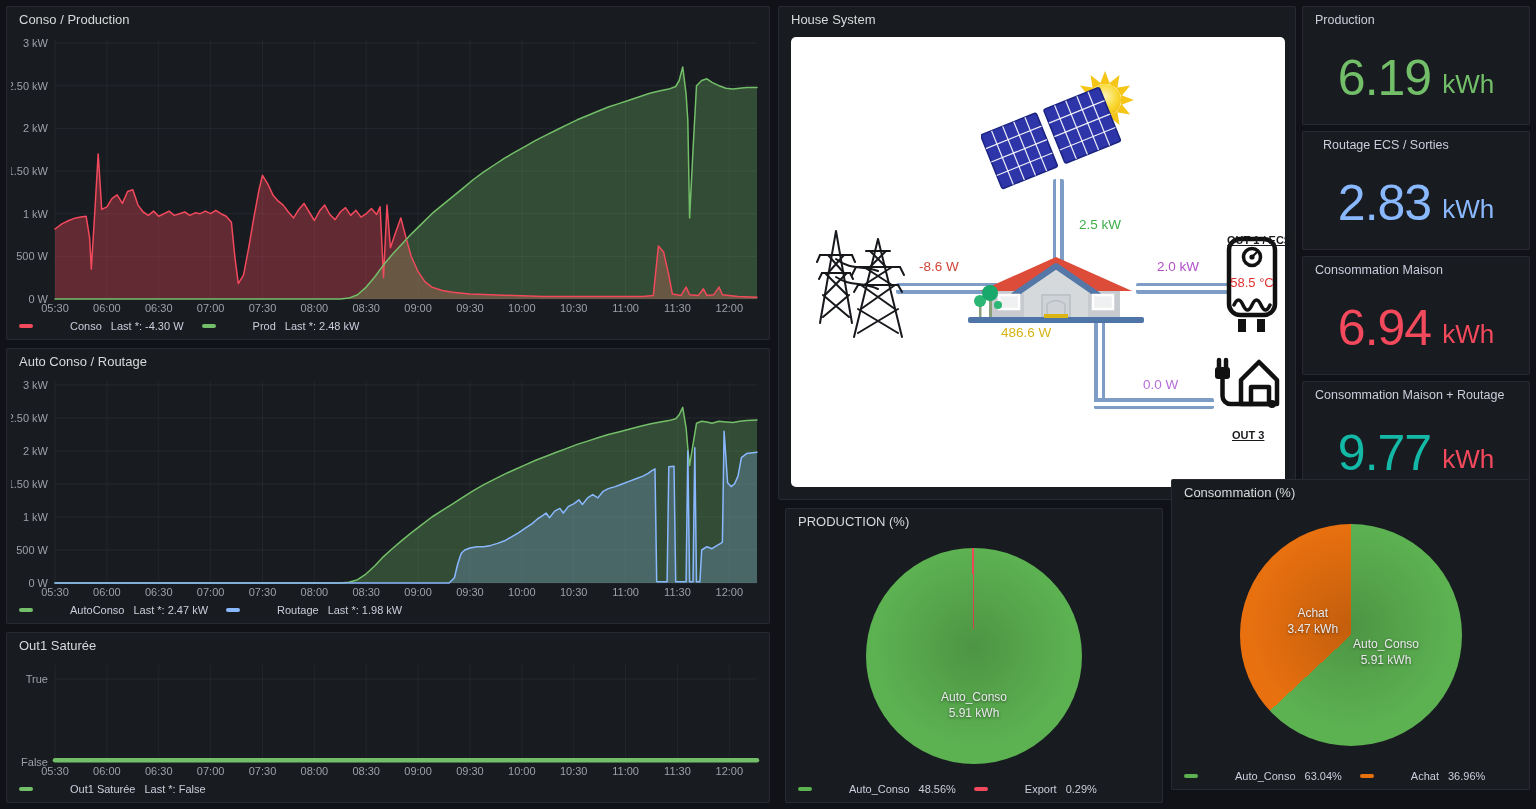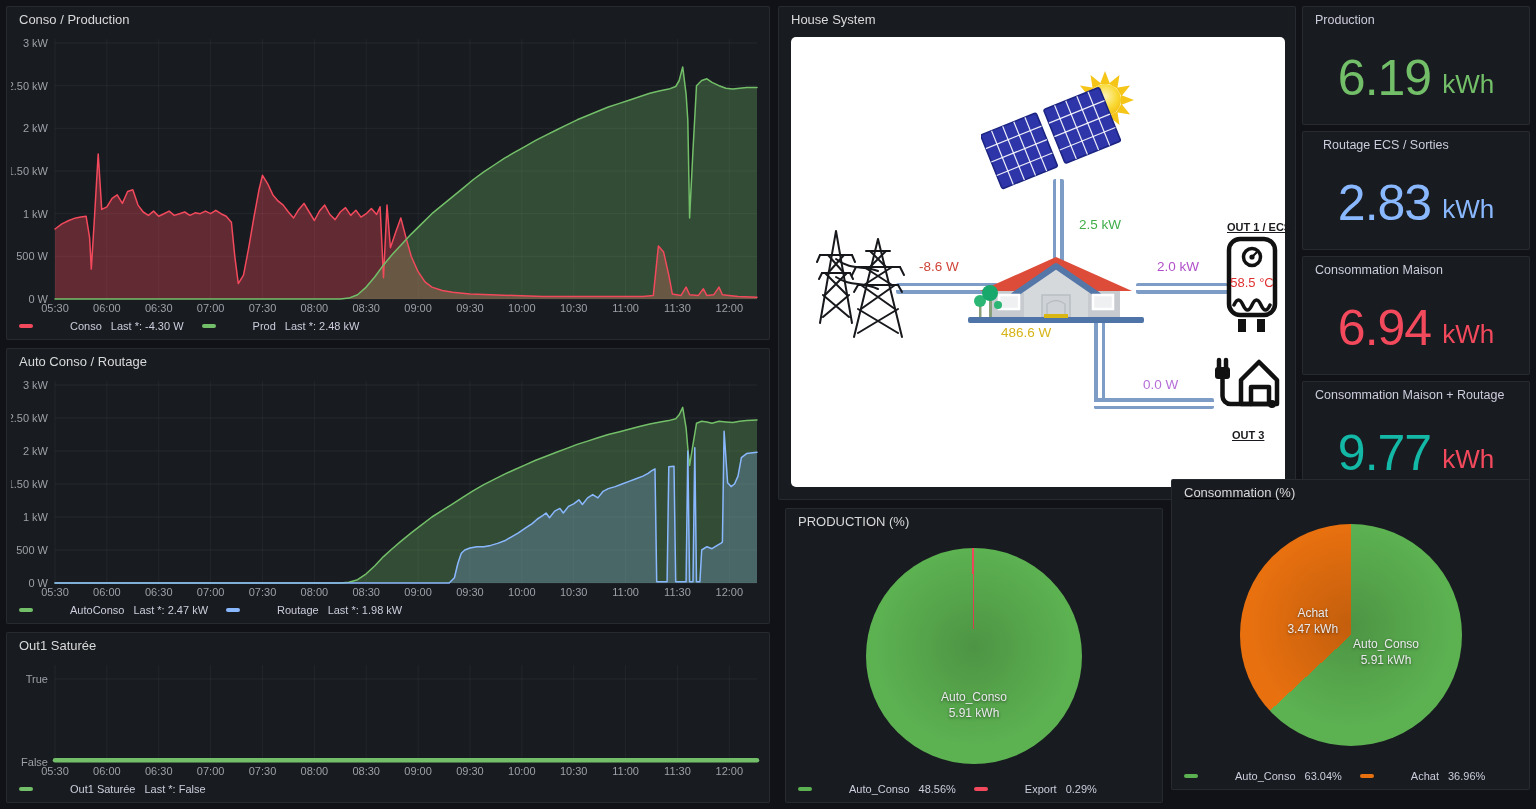--- a/index.html
+++ b/index.html
@@ -346,21 +346,21 @@
       </g>
       <rect x="4" y="15" width="15" height="12" rx="3" fill="#111111"></rect>
       <circle cx="61" cy="52" r="4" fill="#111111"></circle>
     </svg>
 
     <span class="dg flow-label" style="left: 288px; top: 180px; color: rgb(63, 174, 73);">2.5 kW</span>
     <span class="dg flow-label" style="left: 128px; top: 222px; color: rgb(207, 68, 55);">-8.6 W</span>
     <span class="dg flow-label" style="left: 366px; top: 222px; color: rgb(177, 79, 201);">2.0 kW</span>
     <span class="dg flow-label" style="left: 210px; top: 288px; color: rgb(214, 180, 23);">486.6 W</span>
     <span class="dg flow-label" style="left: 352px; top: 340px; color: rgb(182, 111, 216);">0.0 W</span>
-    <span class="dg out-label" style="left:436px;top:184px;">OUT 1 / ECS</span>
+    <span class="dg out-label" style="left:436px;top:197px;">OUT 1 / ECS</span>
     <span class="dg out-label" style="left:441px;top:392px;">OUT 3</span>
     <span class="dg boiler-temp" style="left: 432px; top: 238px; color: rgb(224, 49, 49);">58.5 °C</span>
   </div>
 </div>
 
 <div class="panel" id="stat-1">
   <div class="stat-title">Production</div>
   <div class="stat-row">
     <span class="stat-value" style="color: rgb(115, 191, 105);">6.19</span>
     <span class="stat-unit" style="color: rgb(115, 191, 105);">kWh</span>

